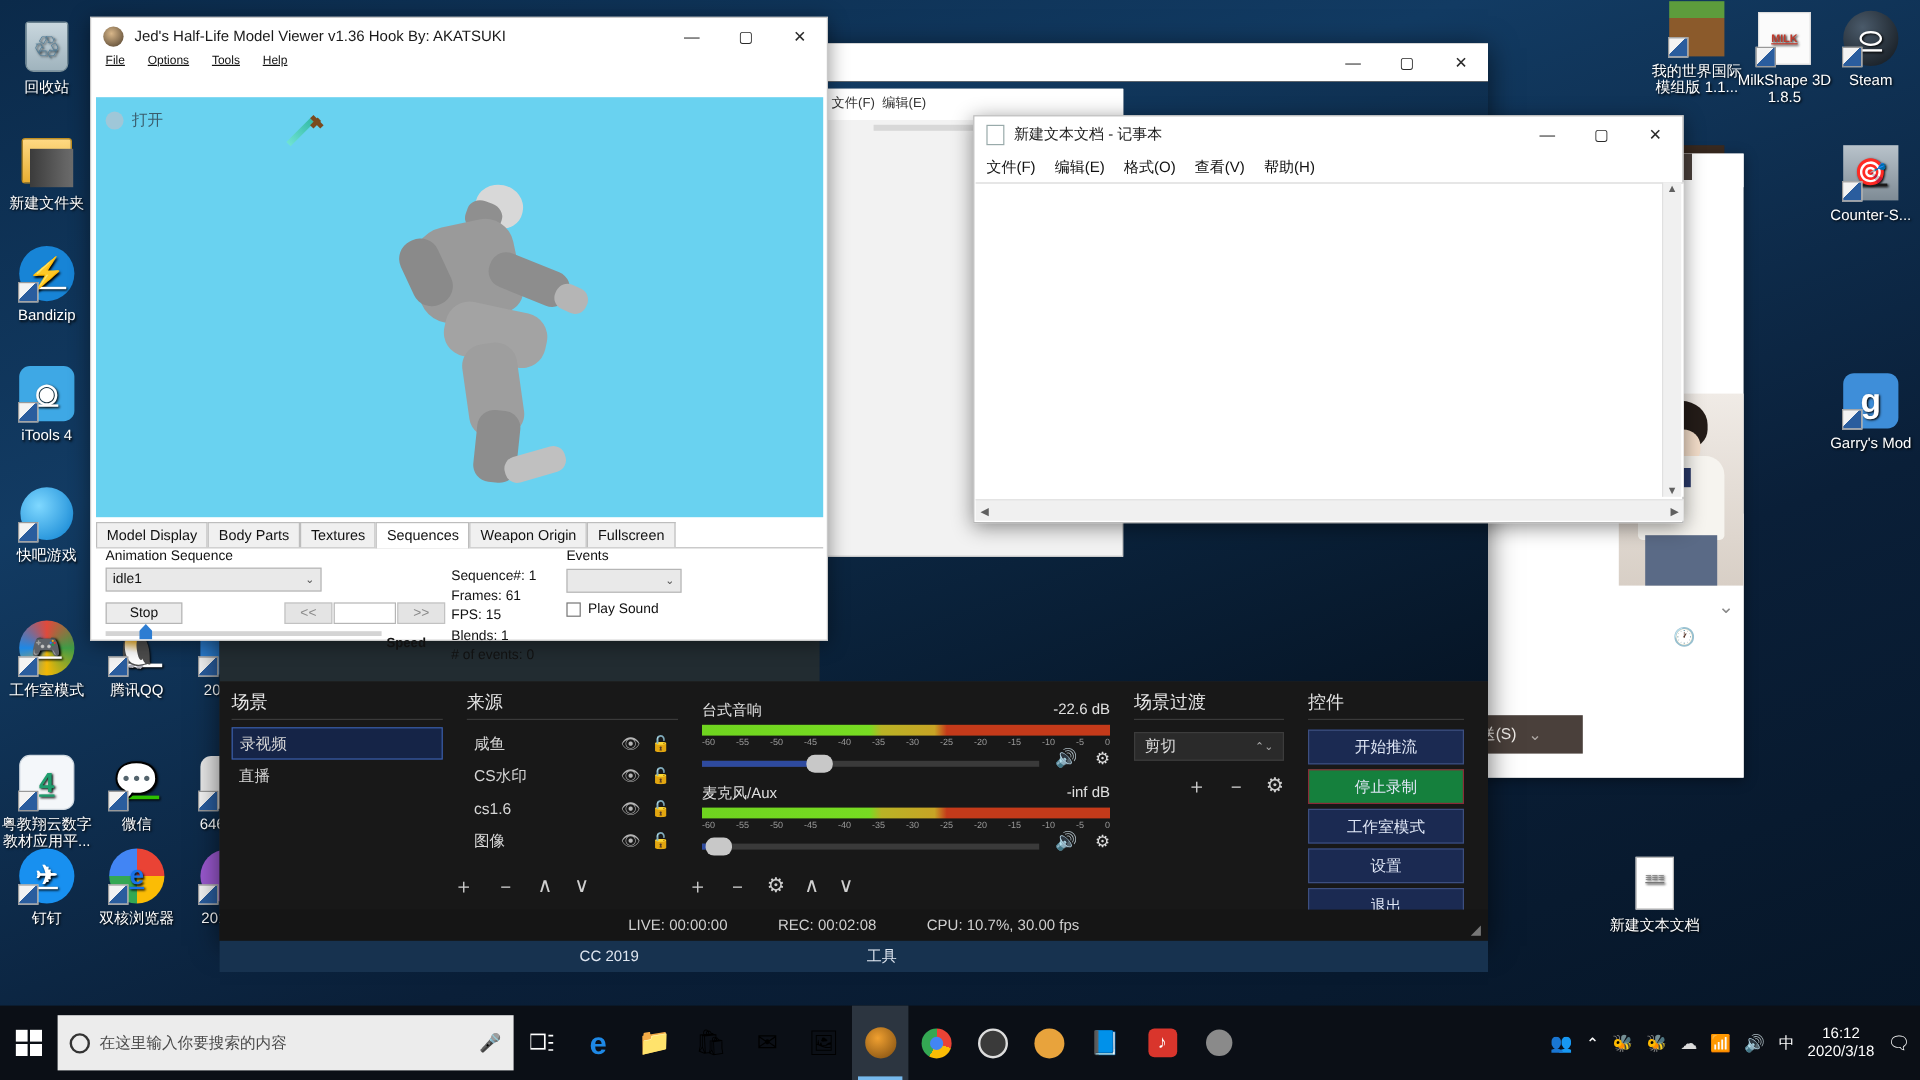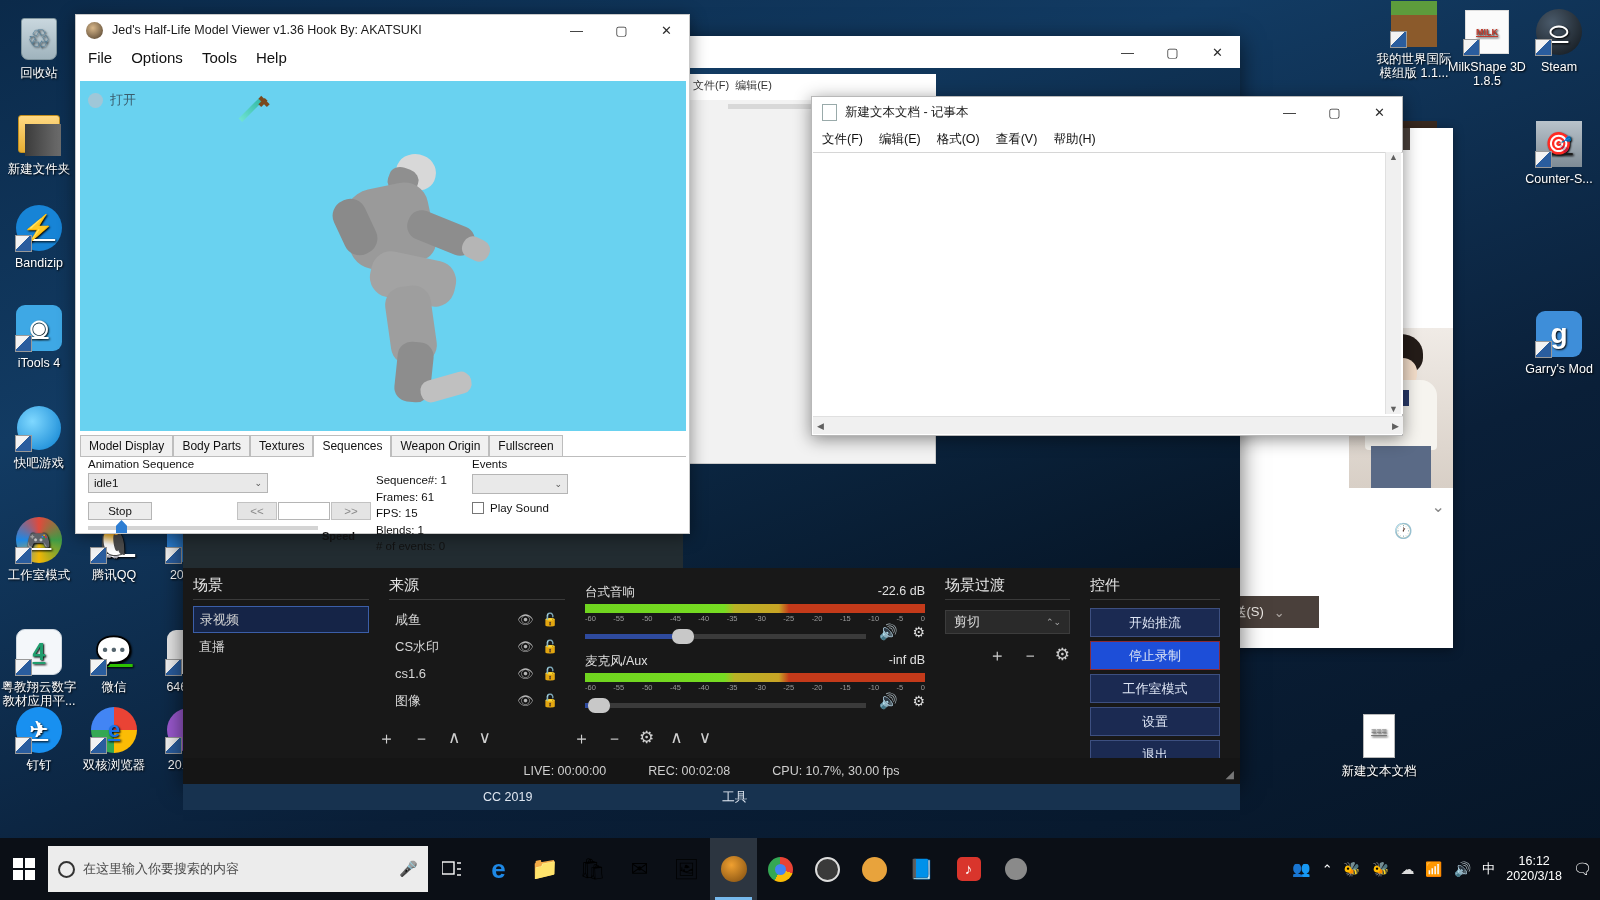--- a/index.html
+++ b/index.html
@@ -45,22 +45,22 @@
       padding:0 10px;color:#4a4a4a;font-size:13px;gap:8px;}
   .tbicon{width:47px;height:62px;display:flex;align-items:center;justify-content:center;position:relative;}
   .tbicon.active{background:#2c3540;}
   .tbicon.active:after{content:"";position:absolute;bottom:0;left:10%;width:80%;height:3px;background:#76b9ed;}
   #tray{margin-left:auto;display:flex;align-items:center;height:62px;gap:11px;padding-right:8px;
       color:#fff;font-size:12px;}
   #clock{text-align:center;line-height:15px;font-size:12.5px;color:#fff;}
   
   #hlmv{left:75px;top:14px;width:615px;height:520px;border:1px solid #c9c9c9;}
   #hlmv .wtitle{padding-left:10px;}
-  #hlmvmenu{height:24px;display:flex;align-items:center;gap:19px;padding-left:12px;
-      font-size:15px;color:#111;}
+  #hlmvmenu{height:24px;display:flex;align-items:flex-start;gap:19px;padding-left:12px;
+      font-size:10px;color:#111;text-decoration:underline;}
   #viewport{position:absolute;left:4px;top:66px;width:606px;height:350px;background:#69d2f0;
       overflow:hidden;}
   .tabsrow{position:absolute;left:4px;top:420px;width:606px;height:22px;display:flex;
       align-items:flex-end;font-size:12px;border-bottom:1px solid #bdbdbd;}
   .tab{padding:3px 8px;border:1px solid #bdbdbd;border-bottom:none;background:#f0f0f0;color:#111;}
   .tab.sel{background:#fff;position:relative;top:1px;padding-bottom:4px;}
   
   #obs{position:absolute;left:183px;top:36px;width:1057px;height:748px;background:#2b2b2b;
       box-shadow:0 4px 22px rgba(0,0,0,.6);}
   #obstitle{height:32px;background:#fff;display:flex;align-items:center;}
@@ -74,21 +74,21 @@
   .obtns{display:flex;gap:18px;color:#cfcfcf;font-size:17px;padding-top:6px;}
   .meterhead{display:flex;justify-content:space-between;color:#e0e0e0;font-size:12.5px;}
   .meterbar{height:9px;margin-top:3px;
       background:linear-gradient(90deg,#6fd41f 0%,#77dc22 41%,#b9b325 44%,#c8a425 57%,#c43a1a 60%,#c43a1a 100%);}
   .ticks{display:flex;justify-content:space-between;color:#9a9a9a;font-size:7.5px;margin-top:1px;}
   .slider{height:5px;background:#3a3a3a;margin-top:9px;position:relative;}
   .slider .fill{position:absolute;left:0;top:0;height:5px;background:#2e4a9e;}
   .slider .knob{position:absolute;top:-5px;width:22px;height:15px;background:#c8c8c8;border-radius:7px;}
   .ctrlbtn{height:29px;margin-bottom:4px;border:1px solid #3d4f80;background:#1b2a52;color:#dfe6f5;
       font-size:13px;display:flex;align-items:center;justify-content:center;}
-  .ctrlbtn.rec{background:#1d4ed8;border-color:#8a2b38;}
+  .ctrlbtn.rec{background:#15803d;border-color:#8a2b38;}
   #obsstatus{position:absolute;left:0;bottom:0;width:1057px;height:26px;background:#151515;
       display:flex;align-items:center;justify-content:center;gap:42px;color:#cfcfcf;font-size:12.5px;}
   
   #notepad{left:811px;top:96px;width:592px;height:340px;border:1px solid #b8b8b8;}
   #npmenu{height:24px;display:flex;gap:16px;align-items:center;padding-left:10px;font-size:12.5px;color:#111;}
   #nptext{position:absolute;left:1px;top:55px;width:590px;height:262px;background:#fff;
       border-top:1px solid #d6d6d6;}
   
   .ghost{position:absolute;background:#fff;box-shadow:0 2px 10px rgba(0,0,0,.4);}
 </style>

